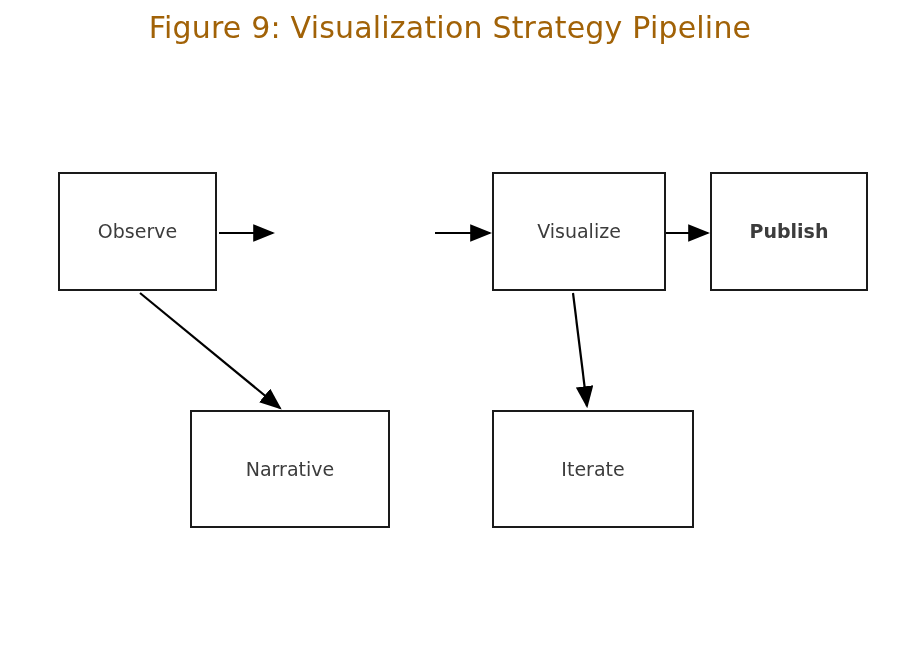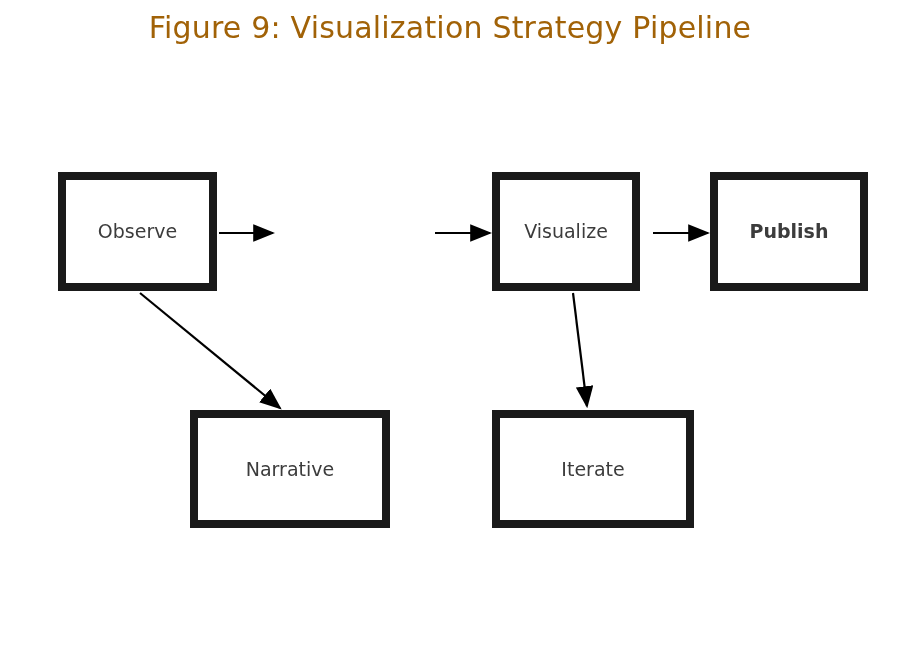--- a/index.html
+++ b/index.html
@@ -28,21 +28,21 @@
     font-size: 30px;
     font-weight: 400;
     color: #a16207;
     letter-spacing: 0.2px;
     font-family: "DejaVu Sans", sans-serif;
   }
   .node-box {
     position: absolute;
     box-sizing: border-box;
     background: #ffffff;
-    border: 8px solid #a21caf;
+    border: 2px solid #a21caf;
     display: flex;
     align-items: center;
     justify-content: center;
   }
   .node-label {
     font-size: 19px;
     color: #3c3c3c;
     font-family: "DejaVu Sans", sans-serif;
     line-height: 1;
     white-space: nowrap;
@@ -76,21 +76,21 @@
         <line x1="140" y1="293" x2="280" y2="408" stroke="#000000" stroke-width="2.2" marker-end="url(#arrowhead)"></line>
         <line x1="573" y1="293" x2="587" y2="406" stroke="#000000" stroke-width="2.2" marker-end="url(#arrowhead)"></line>
       </g>
   </svg>
 
   <div class="node-box" style="left: 58px; top: 172px; width: 159px; height: 119px; border-color: rgb(26, 26, 26); background: rgb(255, 255, 255);">
     <span class="node-label" style="color: rgb(60, 60, 60);">Observe</span>
   </div>
 
 
-  <div class="node-box" style="left: 492px; top: 172px; width: 148px; height: 119px; border-color: rgb(26, 26, 26); background: rgb(255, 255, 255);">
+  <div class="node-box" style="left: 492px; top: 172px; width: 174px; height: 119px; border-color: rgb(26, 26, 26); background: rgb(255, 255, 255);">
     <span class="node-label" style="color: rgb(60, 60, 60);">Visualize</span>
   </div>
 
   <div class="node-box" style="left: 710px; top: 172px; width: 158px; height: 119px; border-color: rgb(26, 26, 26); background: rgb(255, 255, 255); font-weight: bold;">
     <span class="node-label" style="color: rgb(60, 60, 60);">Publish</span>
   </div>
 
   <div class="node-box" style="left: 190px; top: 410px; width: 200px; height: 118px; border-color: rgb(26, 26, 26); background: rgb(255, 255, 255);">
     <span class="node-label" style="color: rgb(60, 60, 60);">Narrative</span>
   </div>

